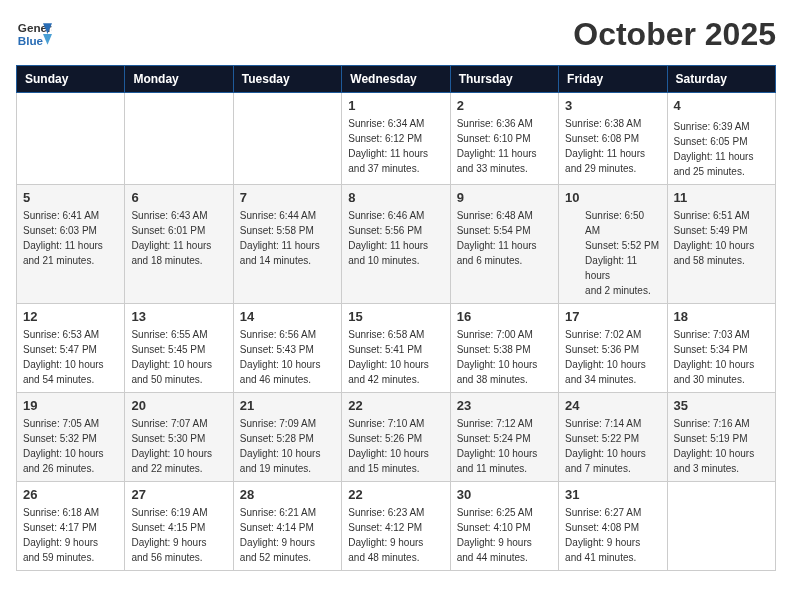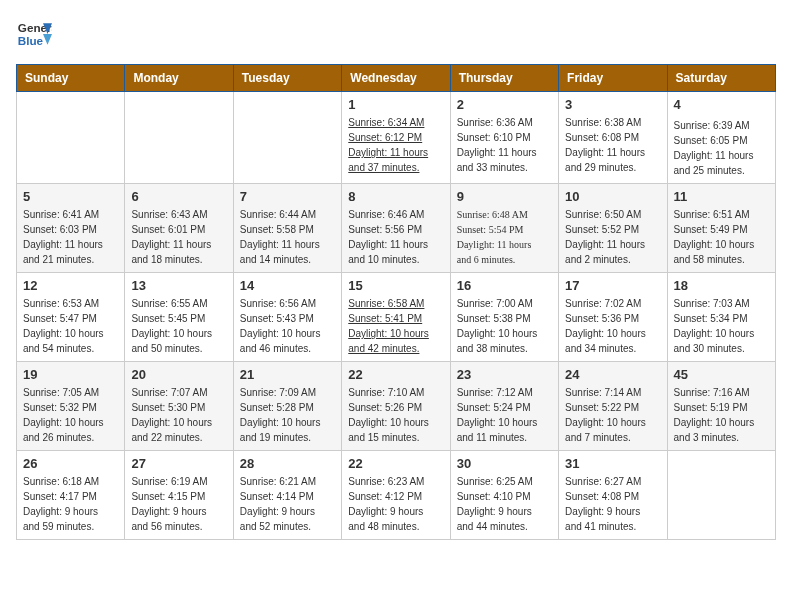--- a/index.html
+++ b/index.html
@@ -36,21 +36,21 @@
     .location {
       font-size: 14px;
       color: #555;
     }
     .calendar {
       width: 100%;
       border-collapse: collapse;
       border: 1px solid #ccc;
     }
     .calendar th {
-      background: #a16207;
+      background: #0f172a;
       color: #fff;
       font-size: 12px;
       font-weight: bold;
       text-align: left;
       padding: 6px 8px;
       border: 1px solid #1e5a9a;
     }
     .calendar td {
       vertical-align: top;
       border: 1px solid #ccc;
@@ -85,20 +85,21 @@
 <div class="header">
   <div class="logo">
     <svg class="logo-icon" viewBox="0 0 40 40">
       <text x="2" y="18" font-size="13" font-weight="bold" fill="#333">General</text>
       <text x="2" y="32" font-size="13" font-weight="bold" fill="#2a6db5">Blue</text>
       <polygon points="30,8 40,8 35,20" fill="#2a6db5"></polygon>
       <polygon points="30,20 40,20 35,32" fill="#4a9fd4"></polygon>
     </svg>
   </div>
   <div class="title-block">
+    <div class="month-year">October 2025</div>
   </div>
 </div>
 
 <table class="calendar">
   <thead>
     <tr>
     <th>Sunday</th>
         <th>Monday</th>
         <th>Tuesday</th>
         <th>Wednesday</th>
@@ -107,21 +108,21 @@
         <th>Saturday</th>
       </tr>
   </thead>
   <tbody id="calendar-body">
   <tr>
         <td class="empty"></td>
         <td class="empty"></td>
         <td class="empty"></td>
         <td>
           <div class="day-number">1</div>
-          <div class="day-info" style="white-space: pre-line; text-decoration: underline;">Sunrise: 6:34 AM
+          <div class="day-info" style="white-space: pre-line;">Sunrise: 6:34 AM
 Sunset: 6:12 PM
 Daylight: 11 hours
 and 37 minutes.</div>
         </td>
         <td>
           <div class="day-number">2</div>
           <div class="day-info" style="white-space: pre-line;">Sunrise: 6:36 AM
 Sunset: 6:10 PM
 Daylight: 11 hours
 and 33 minutes.</div>
@@ -165,28 +166,28 @@
         </td>
         <td>
           <div class="day-number">8</div>
           <div class="day-info" style="white-space: pre-line;">Sunrise: 6:46 AM
 Sunset: 5:56 PM
 Daylight: 11 hours
 and 10 minutes.</div>
         </td>
         <td>
           <div class="day-number">9</div>
-          <div class="day-info" style="white-space: pre-line; font-family: Liberation Serif, serif;">Sunrise: 6:48 AM
+          <div class="day-info" style="white-space: pre-line;">Sunrise: 6:48 AM
 Sunset: 5:54 PM
 Daylight: 11 hours
 and 6 minutes.</div>
         </td>
         <td>
           <div class="day-number">10</div>
-          <div class="day-info" style="white-space: pre-line;">Sunrise: 6:50 AM
+          <div class="day-info" style="white-space: pre-line; margin-left: 20px;">Sunrise: 6:50 AM
 Sunset: 5:52 PM
 Daylight: 11 hours
 and 2 minutes.</div>
         </td>
         <td>
           <div class="day-number">11</div>
           <div class="day-info" style="white-space: pre-line;">Sunrise: 6:51 AM
 Sunset: 5:49 PM
 Daylight: 10 hours
 and 58 minutes.</div>
@@ -209,21 +210,21 @@
         </td>
         <td>
           <div class="day-number">14</div>
           <div class="day-info" style="white-space: pre-line;">Sunrise: 6:56 AM
 Sunset: 5:43 PM
 Daylight: 10 hours
 and 46 minutes.</div>
         </td>
         <td>
           <div class="day-number">15</div>
-          <div class="day-info" style="white-space: pre-line; text-decoration: underline;">Sunrise: 6:58 AM
+          <div class="day-info" style="white-space: pre-line;">Sunrise: 6:58 AM
 Sunset: 5:41 PM
 Daylight: 10 hours
 and 42 minutes.</div>
         </td>
         <td>
           <div class="day-number">16</div>
           <div class="day-info" style="white-space: pre-line;">Sunrise: 7:00 AM
 Sunset: 5:38 PM
 Daylight: 10 hours
 and 38 minutes.</div>
@@ -280,21 +281,21 @@
 and 11 minutes.</div>
         </td>
         <td>
           <div class="day-number">24</div>
           <div class="day-info" style="white-space: pre-line;">Sunrise: 7:14 AM
 Sunset: 5:22 PM
 Daylight: 10 hours
 and 7 minutes.</div>
         </td>
         <td>
-          <div class="day-number">45</div>
+          <div class="day-number">35</div>
           <div class="day-info" style="white-space: pre-line;">Sunrise: 7:16 AM
 Sunset: 5:19 PM
 Daylight: 10 hours
 and 3 minutes.</div>
         </td>
       </tr>
       <tr>
         <td>
           <div class="day-number">26</div>
           <div class="day-info" style="white-space: pre-line;">Sunrise: 6:18 AM

